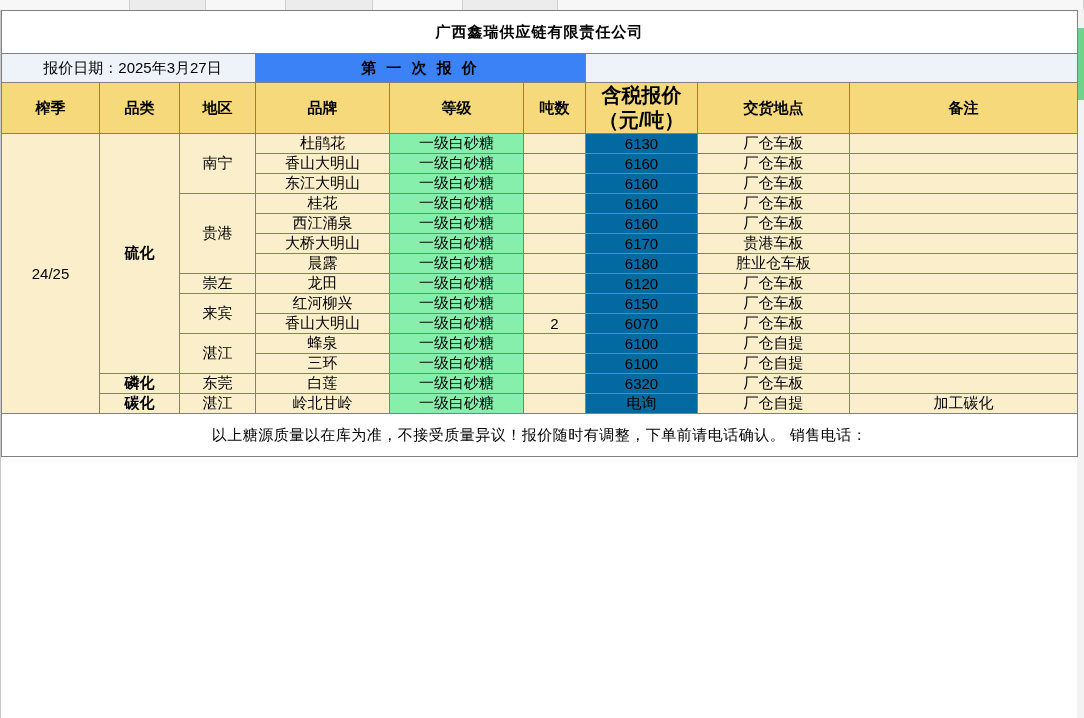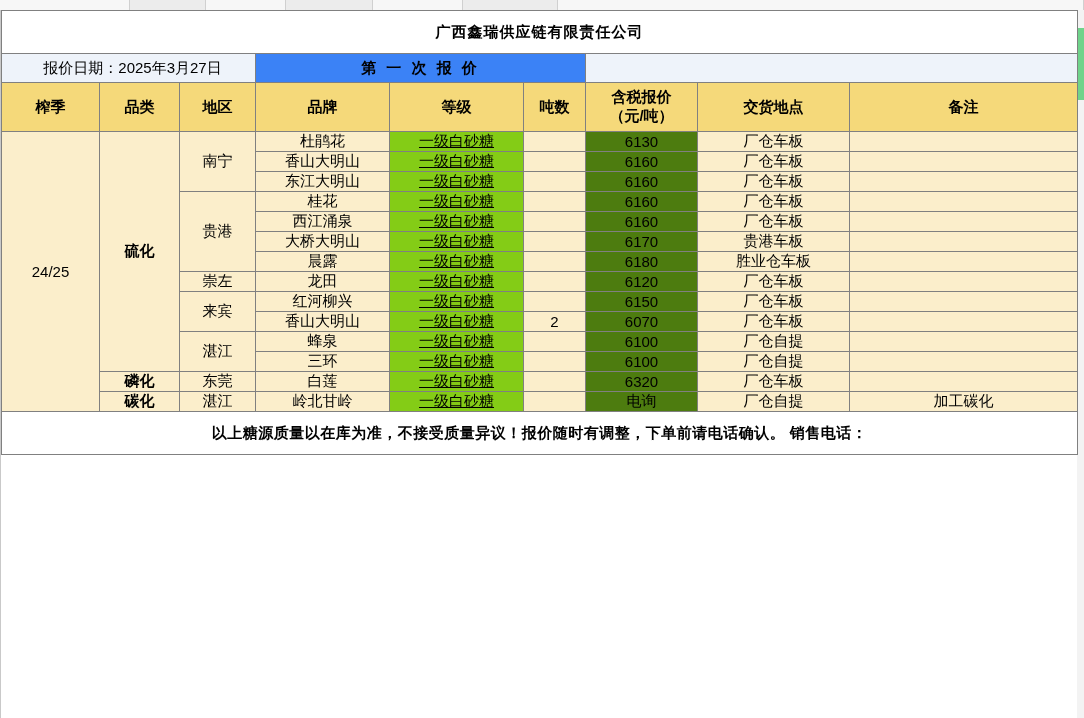--- a/index.html
+++ b/index.html
@@ -100,48 +100,48 @@
     height: 28px;
   }
 
   .hdr td {
     background: #f5d97a;
     font-weight: bold;
     font-size: 16.5px;
     height: 48px;
   }
   .hdr td.two-line {
-    font-size: 15px;
+    font-size: 20px;
     line-height: 1.25;
   }
   .season-cell {
     background: #fbeecb;
     font-size: 17px;
     margin-left: 32px;
   }
   .cat-cell {
     background: #fbeecb;
     color: #c00000;
     font-weight: bold;
     font-size: 16px;
   }
   .region-cell { background: #fbeecb; font-size: 15.5px; }
   .brand-cell  { background: #fbeecb; font-size: 15.5px; }
-  .grade-cell  { background: #84cc16; font-size: 15.5px; text-decoration: underline; }
+  .grade-cell  { background: #86efac; font-size: 15.5px; }
   .tons-cell   { background: #fbeecb; font-size: 15.5px; }
-  .price-cell  { background: #4d7c0f; font-size: 15.5px; }
+  .price-cell  { background: #0369a1; font-size: 15.5px; }
   .place-cell  { background: #fbeecb; font-size: 15.5px; }
   .note-cell   { background: #fbeecb; font-size: 14px; }
   .red { color: #e8191a; }
   .red-note { color: #e8191a; }
 
   .footer-cell {
     background: #ffffff;
     color: #e8191a;
-    font-weight: bold;
+    font-weight: normal;
     font-size: 15px;
     height: 42px;
     letter-spacing: 0.5px;
   }
 </style>
 </head>
 <body>
 
 <div id="page">
 

